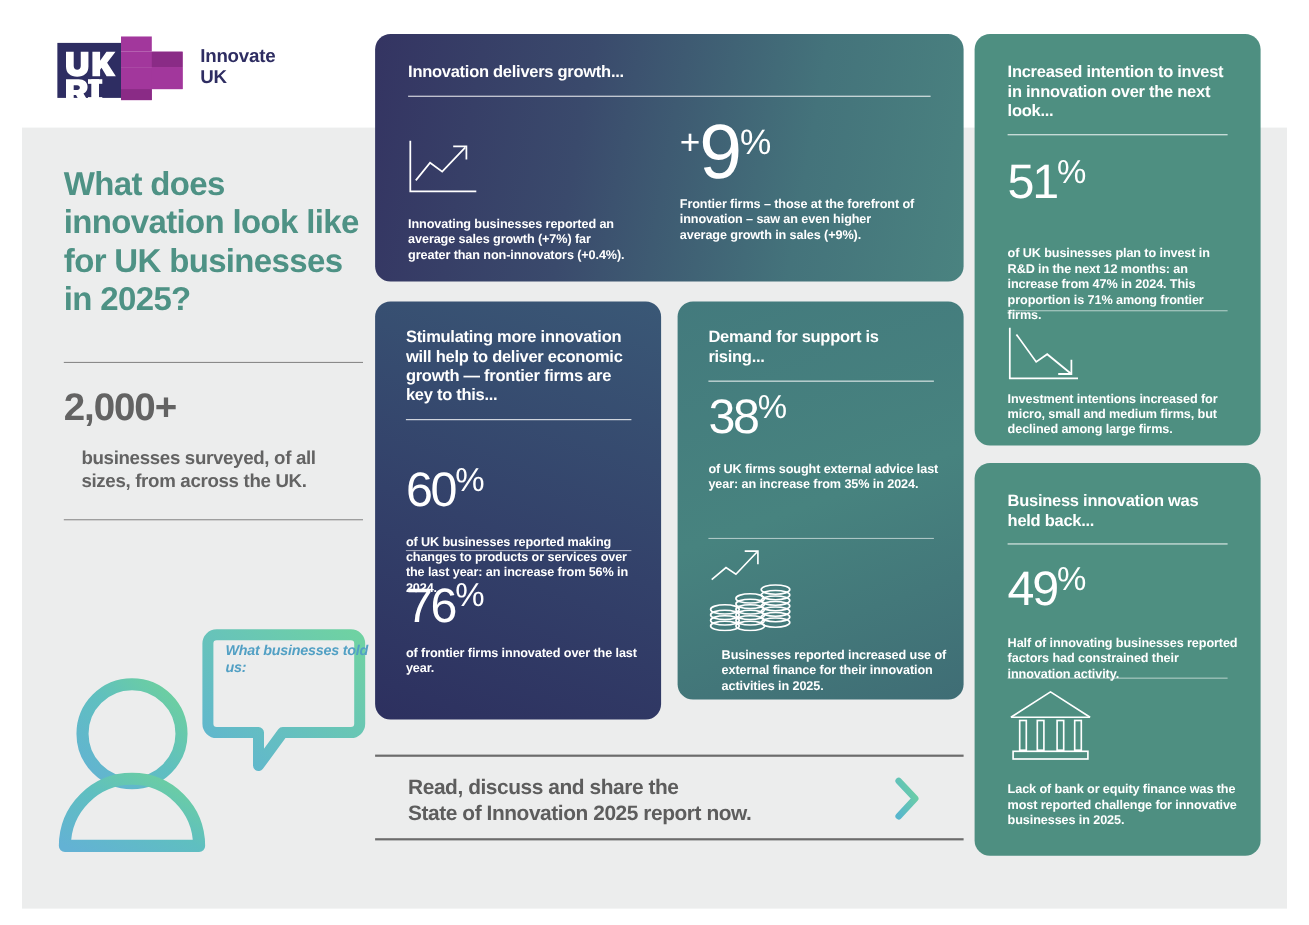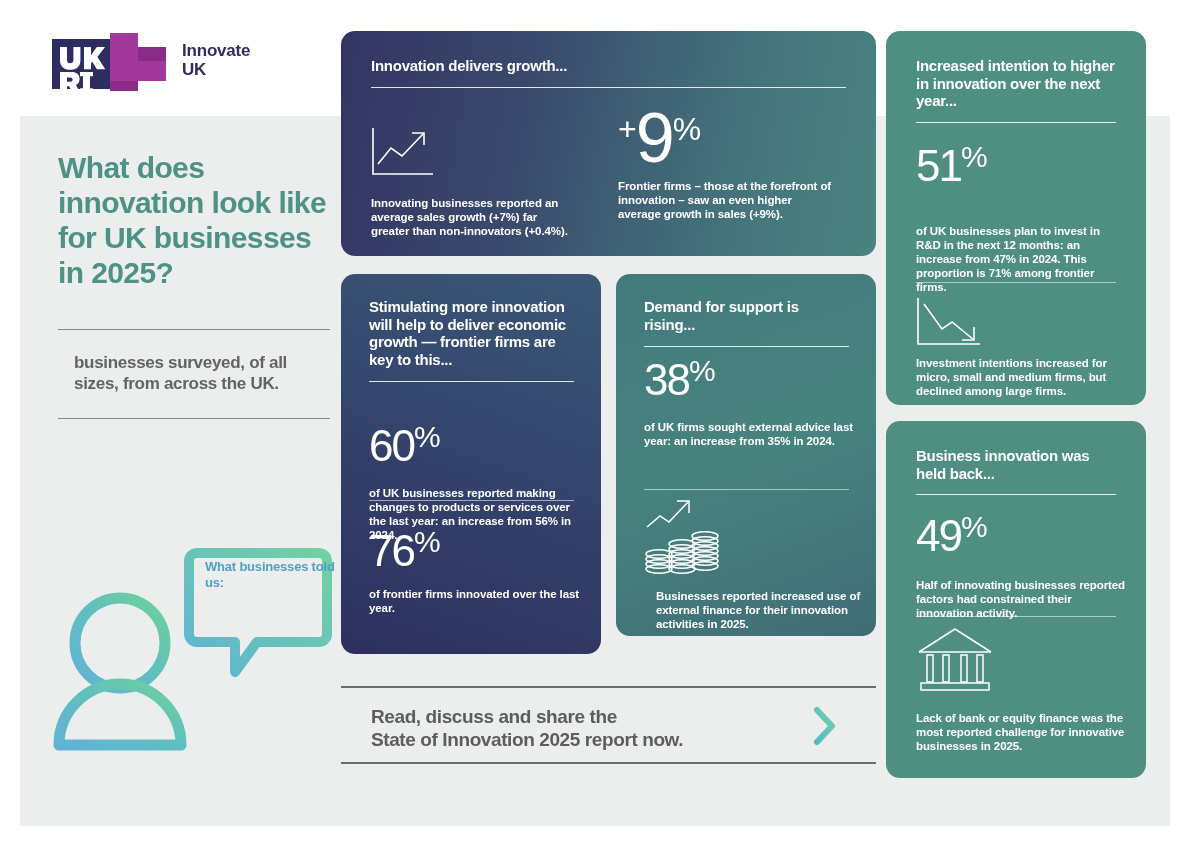--- a/index.html
+++ b/index.html
@@ -41,21 +41,21 @@
     color:#636363;font-size:35px;font-weight:bold;letter-spacing:-1px;
     line-height:38px;margin:0 0 2px 0;
   }
   .stat-sub{
     color:#636363;font-size:17px;line-height:21px;font-weight:bold;
     letter-spacing:-0.3px;margin:16px;
   }
   .rule.bottom{margin-top:24px;}
 
   
-  .person-wrap{position:absolute;left:45px;top:540px;width:290px;height:250px;}
+  .person-wrap{position:absolute;left:45px;top:564px;width:290px;height:250px;font-style:italic;}
   .bubble-text{
     position:absolute;left:160px;top:19px;
     color:#52a0c4;font-weight:bold;font-size:13px;line-height:15.5px;
     letter-spacing:-0.2px;
   }
 
   
   .card{position:absolute;border-radius:14px;overflow:hidden;}
 
   .card1{left:341px;top:31px;width:535px;height:225px;
@@ -179,20 +179,21 @@
     <div class="logo-text">
       <div>Innovate</div>
       <div>UK</div>
     </div>
   </div>
 
   <div class="left-col">
     <h1 class="main-title">What does innovation look like for UK businesses in 2025?</h1>
     <div class="rule top"></div>
     <div class="stat-block">
+      <p class="stat-big">2,000+</p>
       <p class="stat-sub">businesses surveyed, of all sizes, from across the UK.</p>
     </div>
     <div class="rule bottom"></div>
   </div>
 
   <div class="person-wrap">
     <svg width="290" height="250" viewBox="0 0 290 250">
       <defs>
         <linearGradient id="gradPerson" x1="0" y1="1" x2="1" y2="0">
           <stop offset="0%" stop-color="#63b2d4"></stop>
@@ -302,21 +303,21 @@
         </g>
       </svg>
     </div>
     <div class="c3-b">
       <p class="body-txt">Businesses reported increased use of external finance for their innovation activities in 2025.</p>
     </div>
   </div>
 
   <div class="card card4">
     <div class="c4-head">
-      <h3>Increased intention to higher in innovation over the next year...</h3>
+      <h3>Increased intention to invest in innovation over the next look...</h3>
       <div class="hr-white"></div>
     </div>
     <div class="c4-a">
       <div class="pct">
         <span class="num">51</span>
         <span class="sym">%</span>
       </div>
       <p class="body-txt">of UK businesses plan to invest in R&amp;D in the next 12 months: an increase from 47% in 2024. This proportion is 71% among frontier firms.</p>
     </div>
     <div class="c4-div hr-white-faint"></div>

